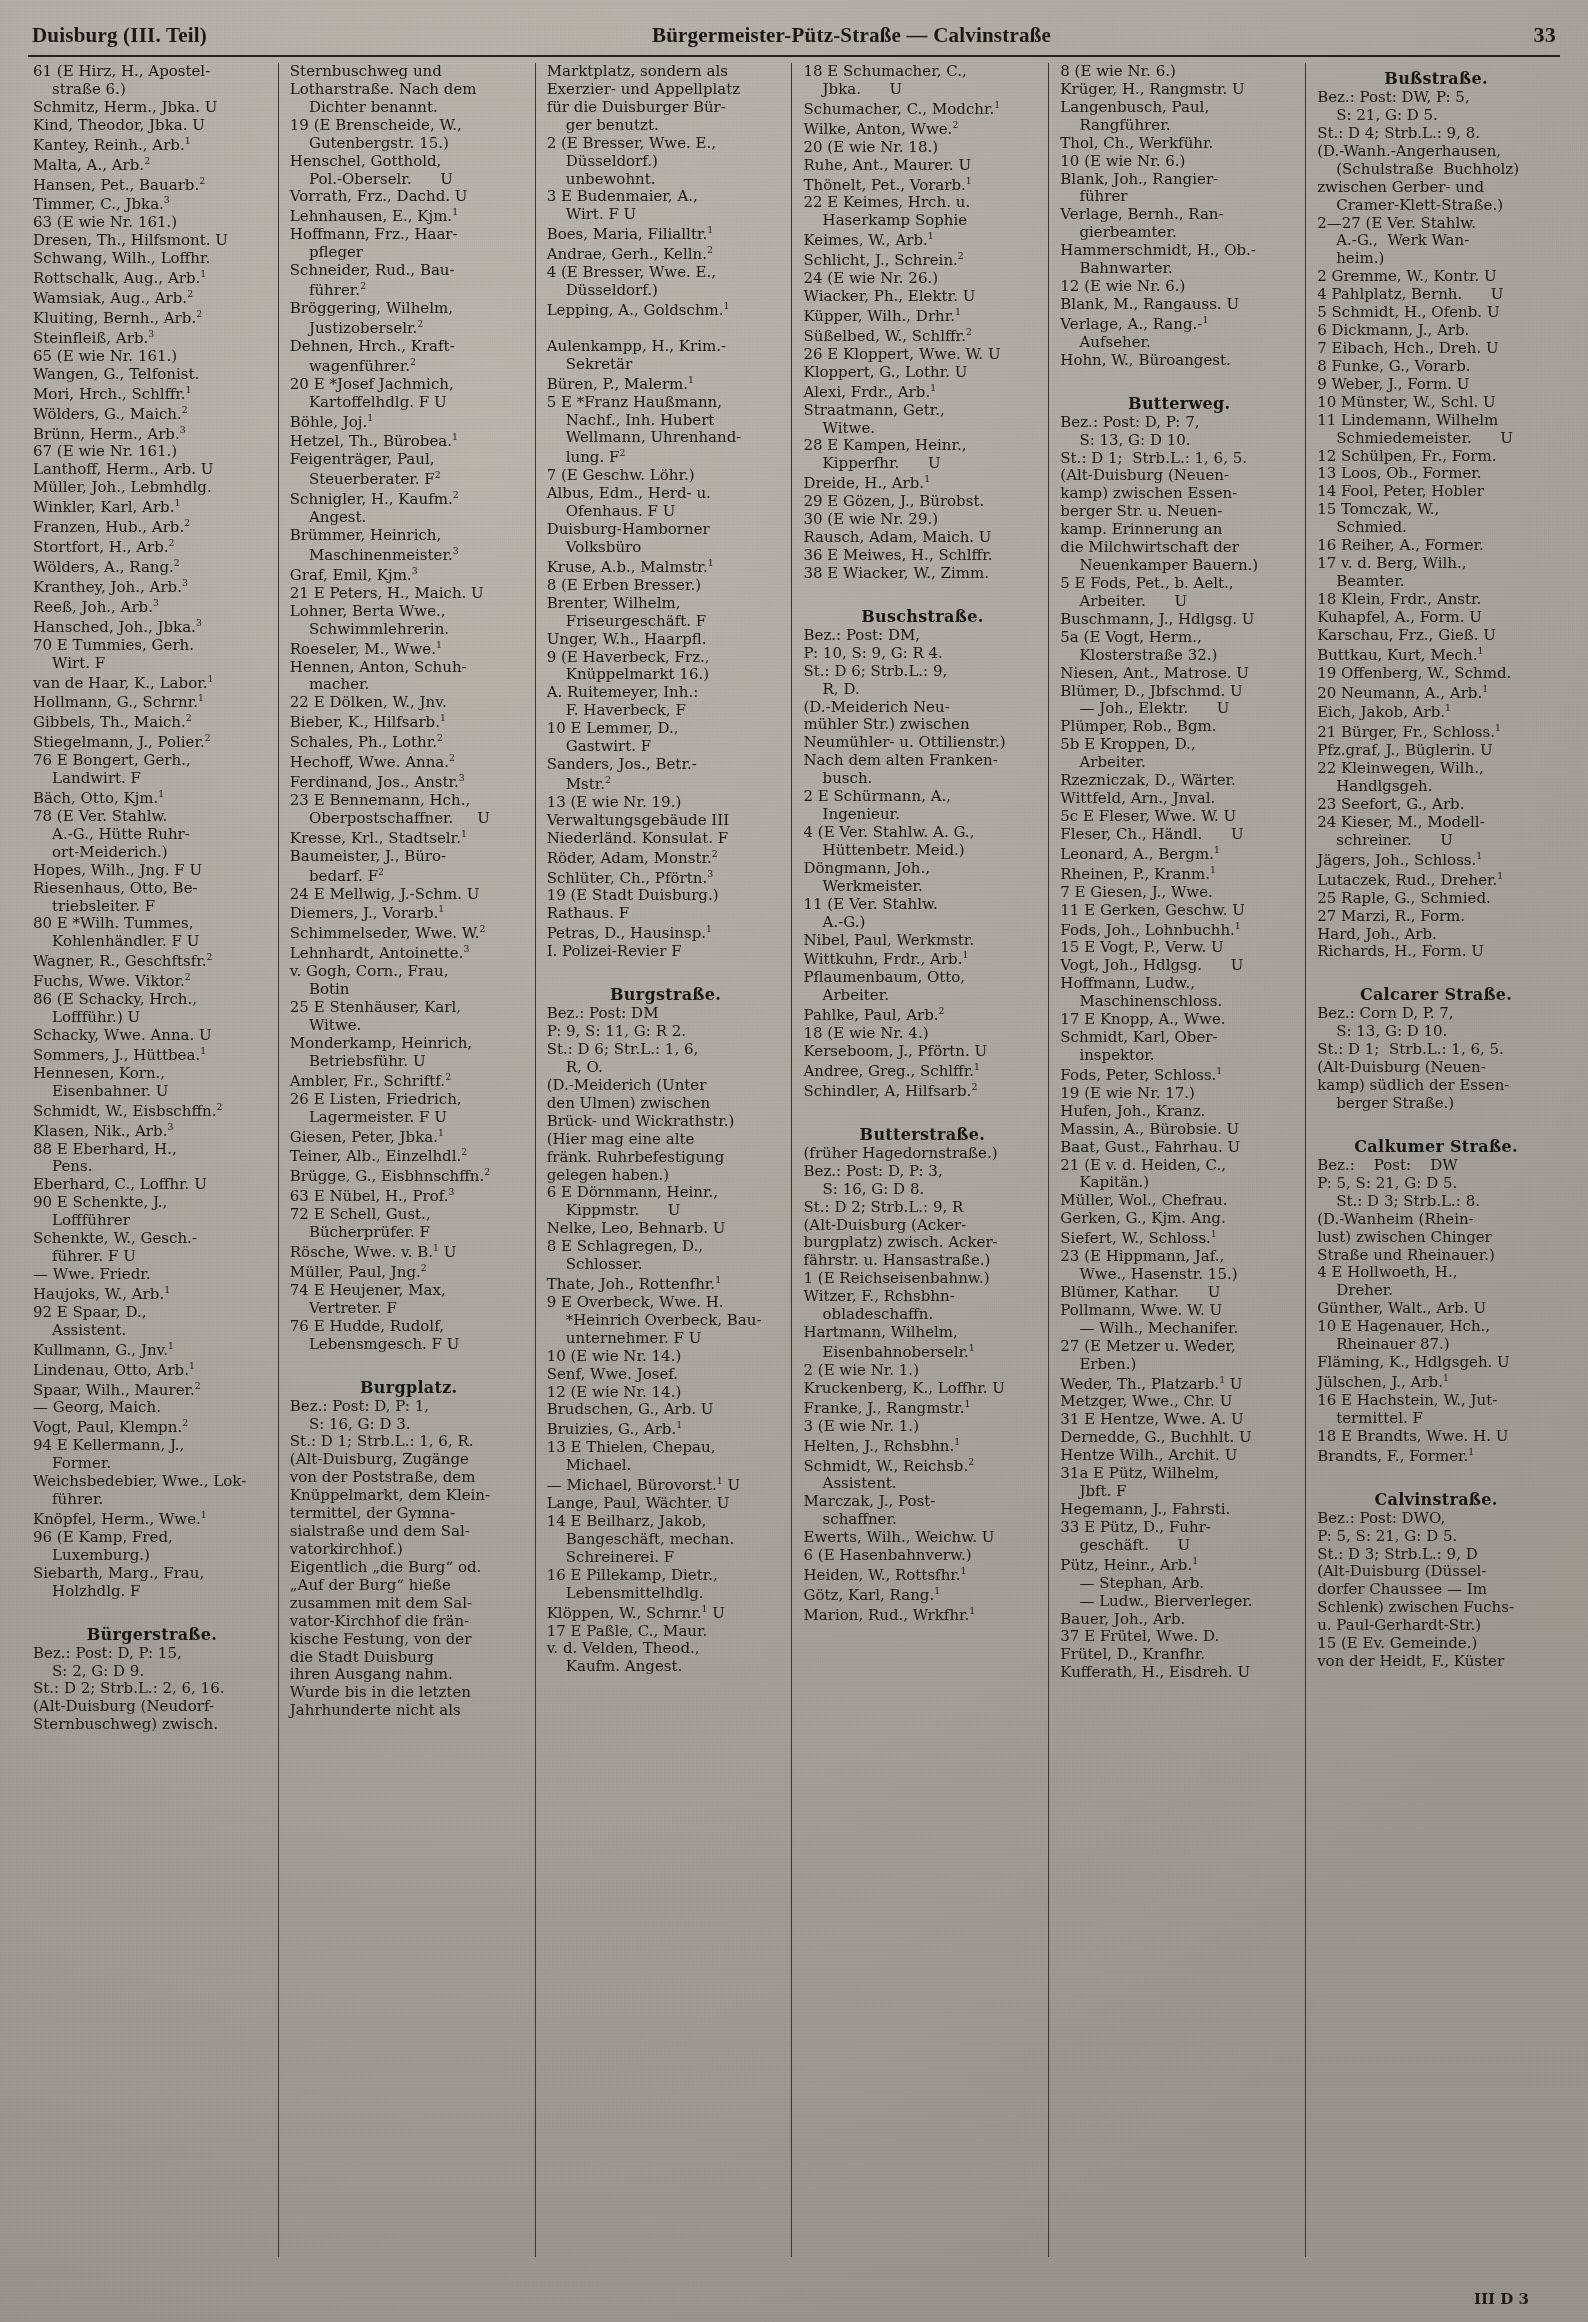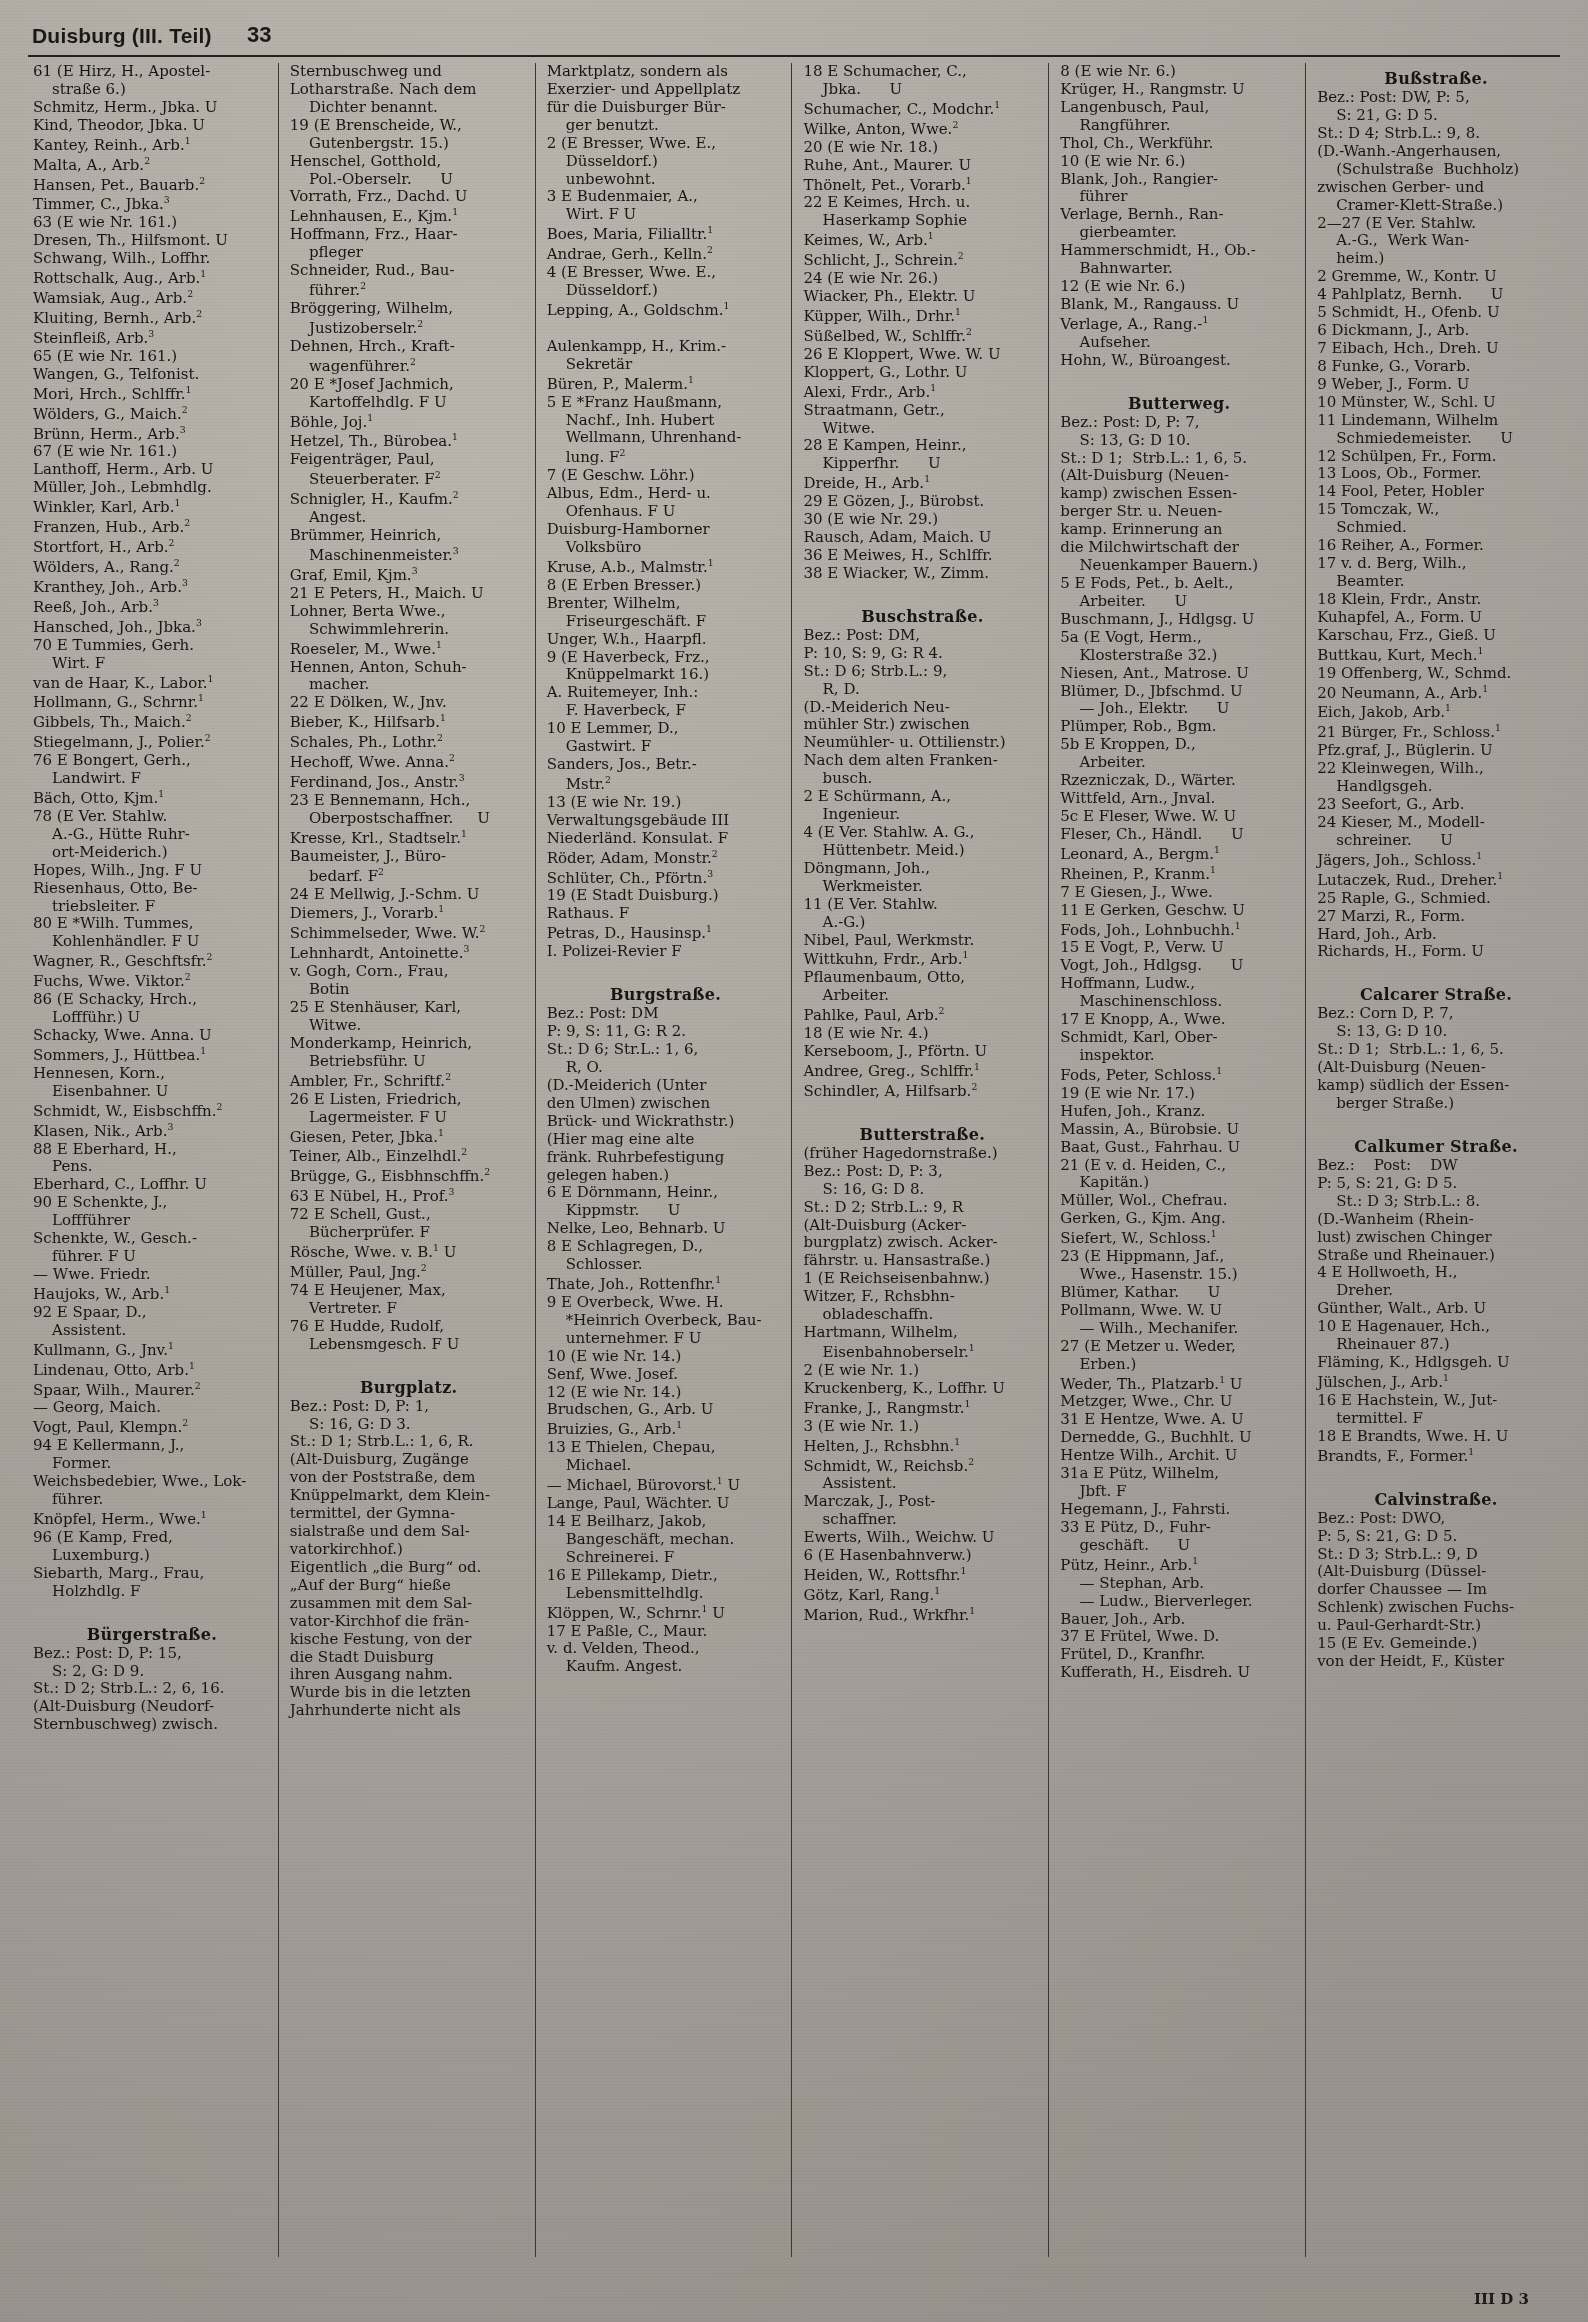--- a/index.html
+++ b/index.html
@@ -21,22 +21,22 @@
       repeating-linear-gradient(0deg, rgba(0,0,0,0.035) 0px, rgba(0,0,0,0.035) 1px, rgba(255,255,255,0.02) 1px, rgba(255,255,255,0.02) 3px),
       repeating-linear-gradient(90deg, rgba(0,0,0,0.025) 0px, rgba(0,0,0,0.025) 1px, rgba(255,255,255,0.015) 1px, rgba(255,255,255,0.015) 2px);
     opacity:.55;
     mix-blend-mode:multiply;
   }
   .inner{
     position:absolute;left:26px;top:22px;right:26px;bottom:16px;
   }
   
   .runhead{
-    display:flex;align-items:flex-end;justify-content:flex-start;
-    font-family:Liberation Sans, sans-serif;
+    display:flex;align-items:flex-end;justify-content:flex-end;
+    font-family:Liberation Serif, serif;
     color:#1b1916;
     letter-spacing:0.2px;
     padding:0 6px 4px 6px;
   }
   .runhead .left{font-size:21px;font-weight:bold;}
   .runhead .center{font-size:21px;font-weight:bold;flex:1;text-align:center;}
   .runhead .right{font-size:22px;font-weight:bold;width:60px;text-align:right;}
   .rule{
     border-top:2.5px solid #23211e;margin:3px 2px 6px 2px;
   }
@@ -75,20 +75,21 @@
   sup{font-size:.62em;vertical-align:super;}
 </style>
 </head>
 <body>
 
 <div class="page">
   <div class="inner">
 
     <div class="runhead">
       <div class="left">Duisburg (III. Teil)</div>
+      <div class="center">Bürgermeister-Pütz-Straße   —   Calvinstraße</div>
       <div class="right">33</div>
     </div>
     <div class="rule"></div>
 
     <div class="cols blur" id="cols">
         <div class="col">
           <div class="ln">61 (E Hirz, H., Apostel-</div>
           <div class="ln">&nbsp;&nbsp;&nbsp;&nbsp;straße 6.)</div>
           <div class="ln">Schmitz, Herm., Jbka. U</div>
           <div class="ln">Kind, Theodor, Jbka. U</div>

